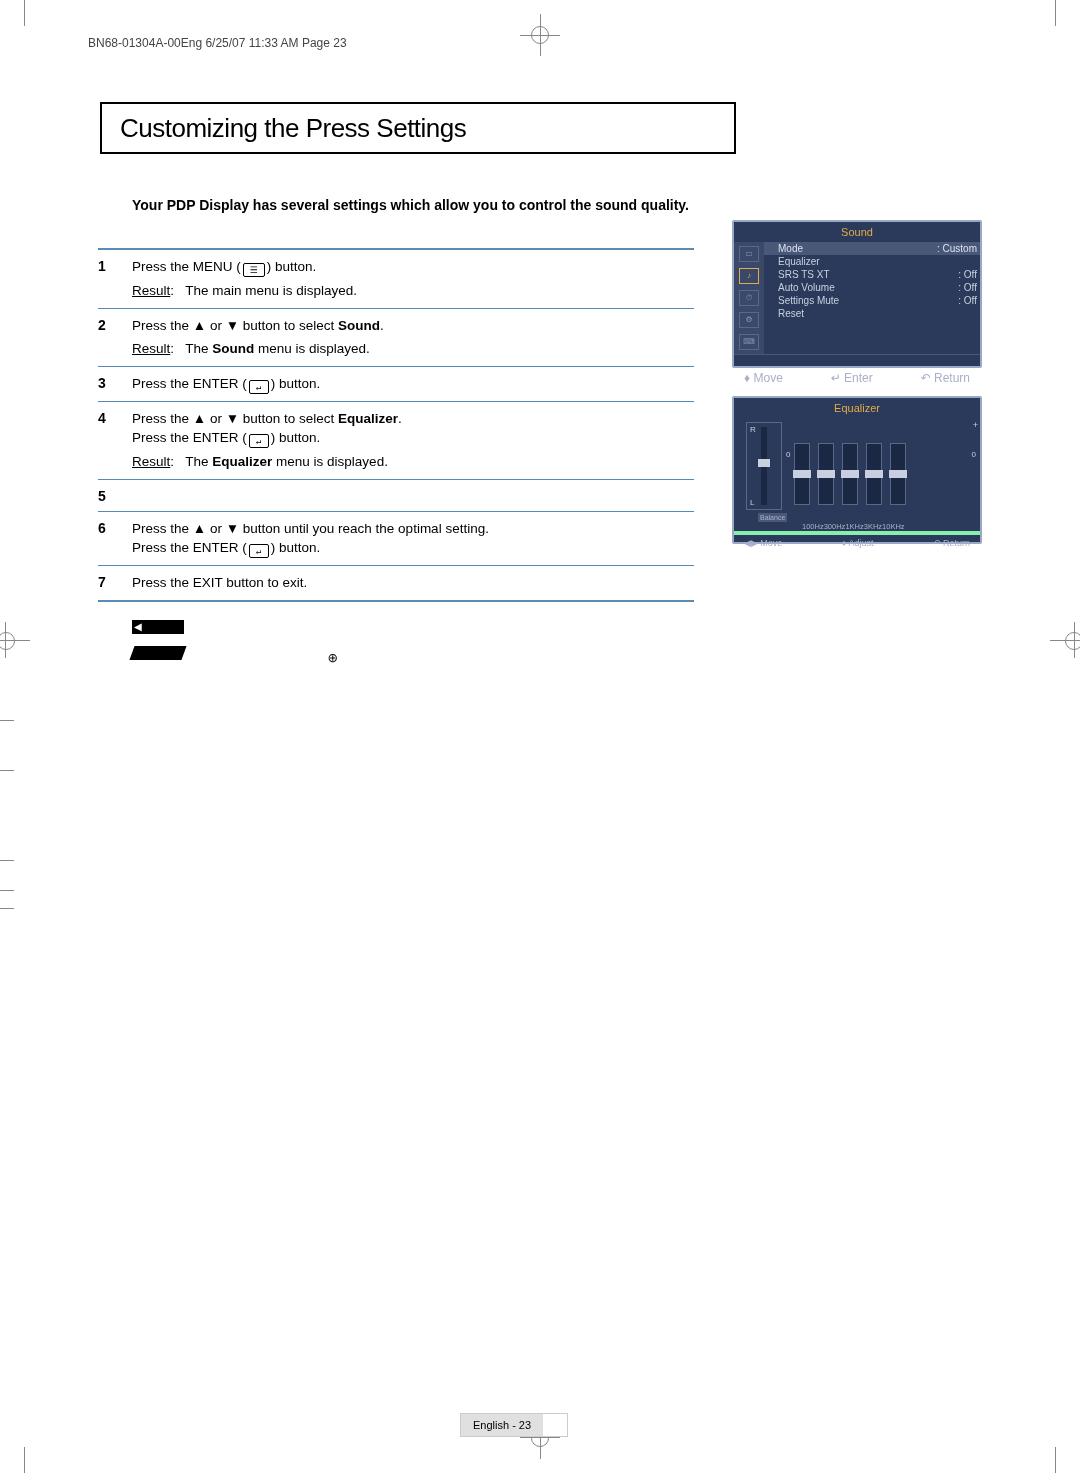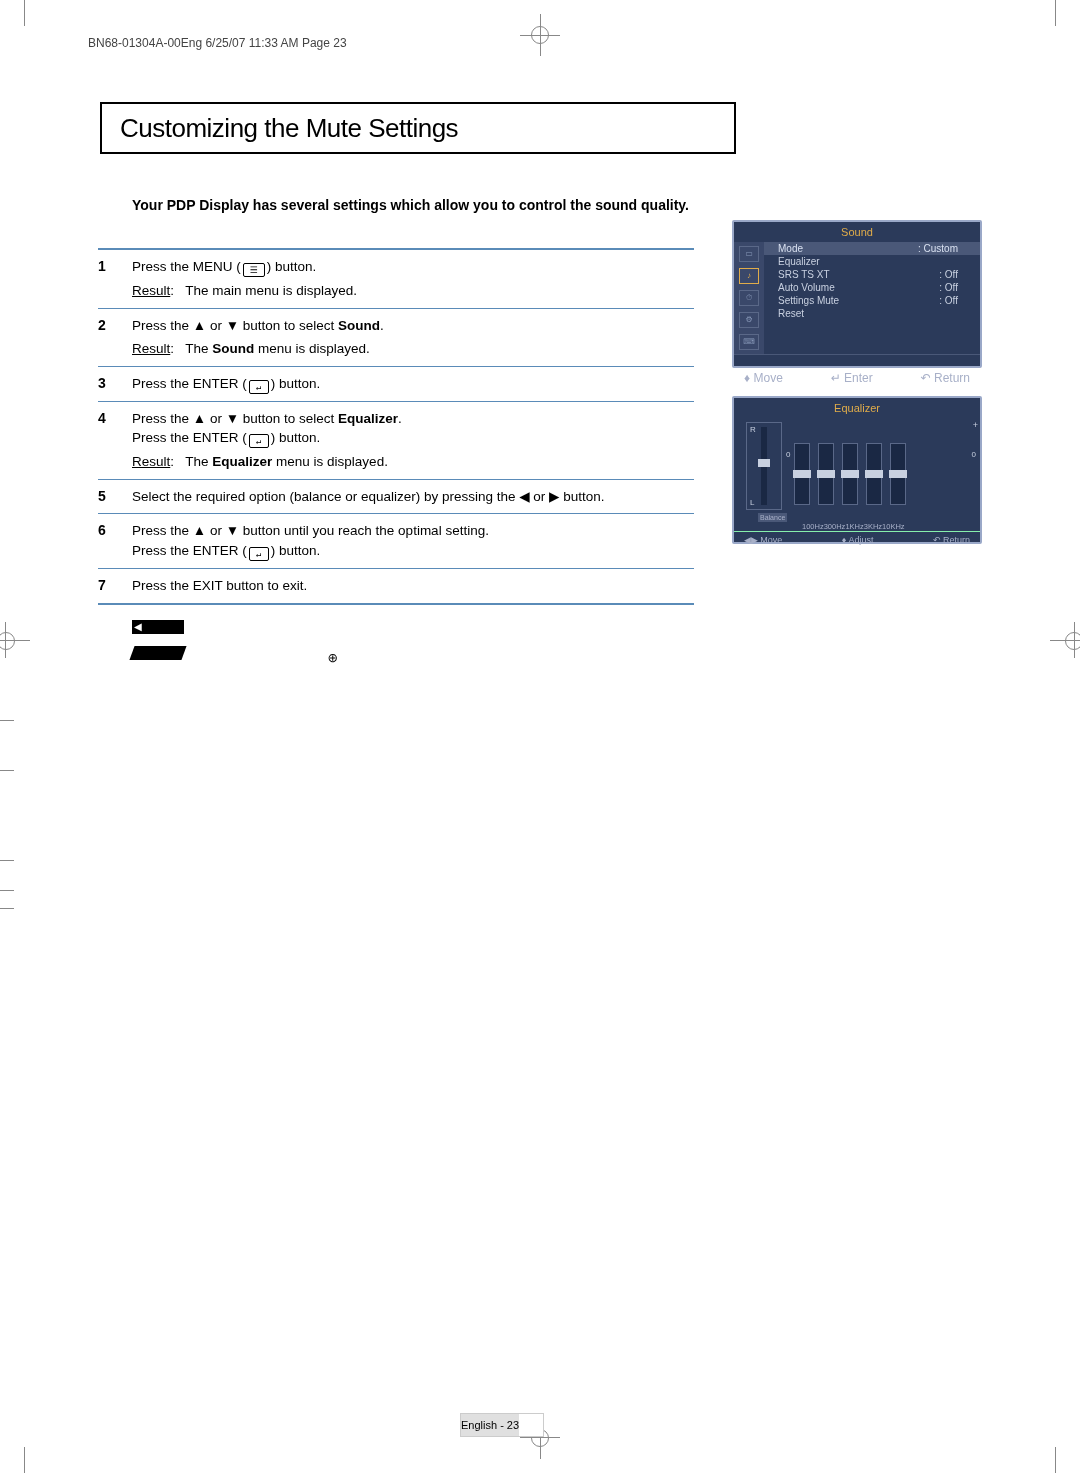--- a/index.html
+++ b/index.html
@@ -214,21 +214,21 @@
     border-color: #e0ac4a;
     color: #e0ac4a;
   }
   .osd1-list {
     flex: 1;
     padding: 0;
   }
   .osd1-row {
     display: flex;
     justify-content: space-between;
-    padding: 1px 22px 1px 14px;
+    padding: 1px 3px 1px 14px;
     font-size: 10px;
   }
   .osd1-row.hl {
     background: #4a5878;
     color: #d8e0f0;
   }
   .osd1-foot {
     display: flex;
     justify-content: space-between;
     padding: 16px 10px;
@@ -349,34 +349,34 @@
     background: #4a5878;
     padding: 1px 2px;
     font-size: 7px;
   }
   .osd2-foot {
     display: flex;
     justify-content: space-between;
     padding: 3px 10px;
     font-size: 9px;
     color: #a8b0c8;
-    border-top: 1px solid #86efac;
+    border-top: 4px solid #86efac;
   }
   .footer-box {
     position: absolute;
     bottom: 36px;
     left: 460px;
     height: 22px;
     display: flex;
     align-items: center;
     border: 1px solid #ccc;
   }
   .footer-box .gray {
     background: #e0e0e0;
-    padding: 0 0;
+    padding: 0 12px;
     height: 22px;
     line-height: 22px;
     font-size: 11px;
   }
   .footer-box .white {
     background: #fff;
     padding: 0 12px;
     height: 22px;
     line-height: 22px;
     font-size: 11px;
@@ -415,21 +415,21 @@
     <div class="reg-cross-v" style="top:622px;left:5px;height:36px"></div>
     <div class="tick-left" style="top:720px"></div>
     <div class="tick-left" style="top:770px"></div>
     <div class="tick-left" style="top:860px"></div>
     <div class="tick-left" style="top:890px"></div>
     <div class="tick-left" style="top:908px"></div>
   </div>
 
   <div class="header-slug">BN68-01304A-00Eng  6/25/07  11:33 AM  Page 23</div>
 
-  <div class="title-box">Customizing the Mute Settings</div>
+  <div class="title-box">Customizing the Press Settings</div>
 
   <div class="intro">
     <span>Your PDP Display has several settings which allow you to control the sound quality.</span>
   </div>
 
   <div class="steps">
 
     <div class="step" style="border-top: 2px solid #5a8bb8;">
       <div class="step-num">1</div>
       <div class="step-body">
@@ -457,21 +457,20 @@
       <div class="step-num">4</div>
       <div class="step-body">
         <span>Press the ▲ or ▼ button to select </span><b>Equalizer</b><span>.</span><br>
         <span>Press the ENTER (</span><span class="icon-enter">↵</span><span>) button.</span>
         <div class="result-line"><span class="under">Result</span>: &nbsp;&nbsp;<span>The </span><b>Equalizer</b><span> menu is displayed.</span></div>
       </div>
     </div>
 
     <div class="step">
       <div class="step-num">5</div>
-      <div class="step-body">Select the required option (balance or equalizer) by pressing the ◀ or ▶ button.</div>
     </div>
 
     <div class="step">
       <div class="step-num">6</div>
       <div class="step-body">
         <span>Press the ▲ or ▼ button until you reach the optimal setting.</span><br>
         <span>Press the ENTER (</span><span class="icon-enter">↵</span><span>) button.</span>
       </div>
     </div>
 

